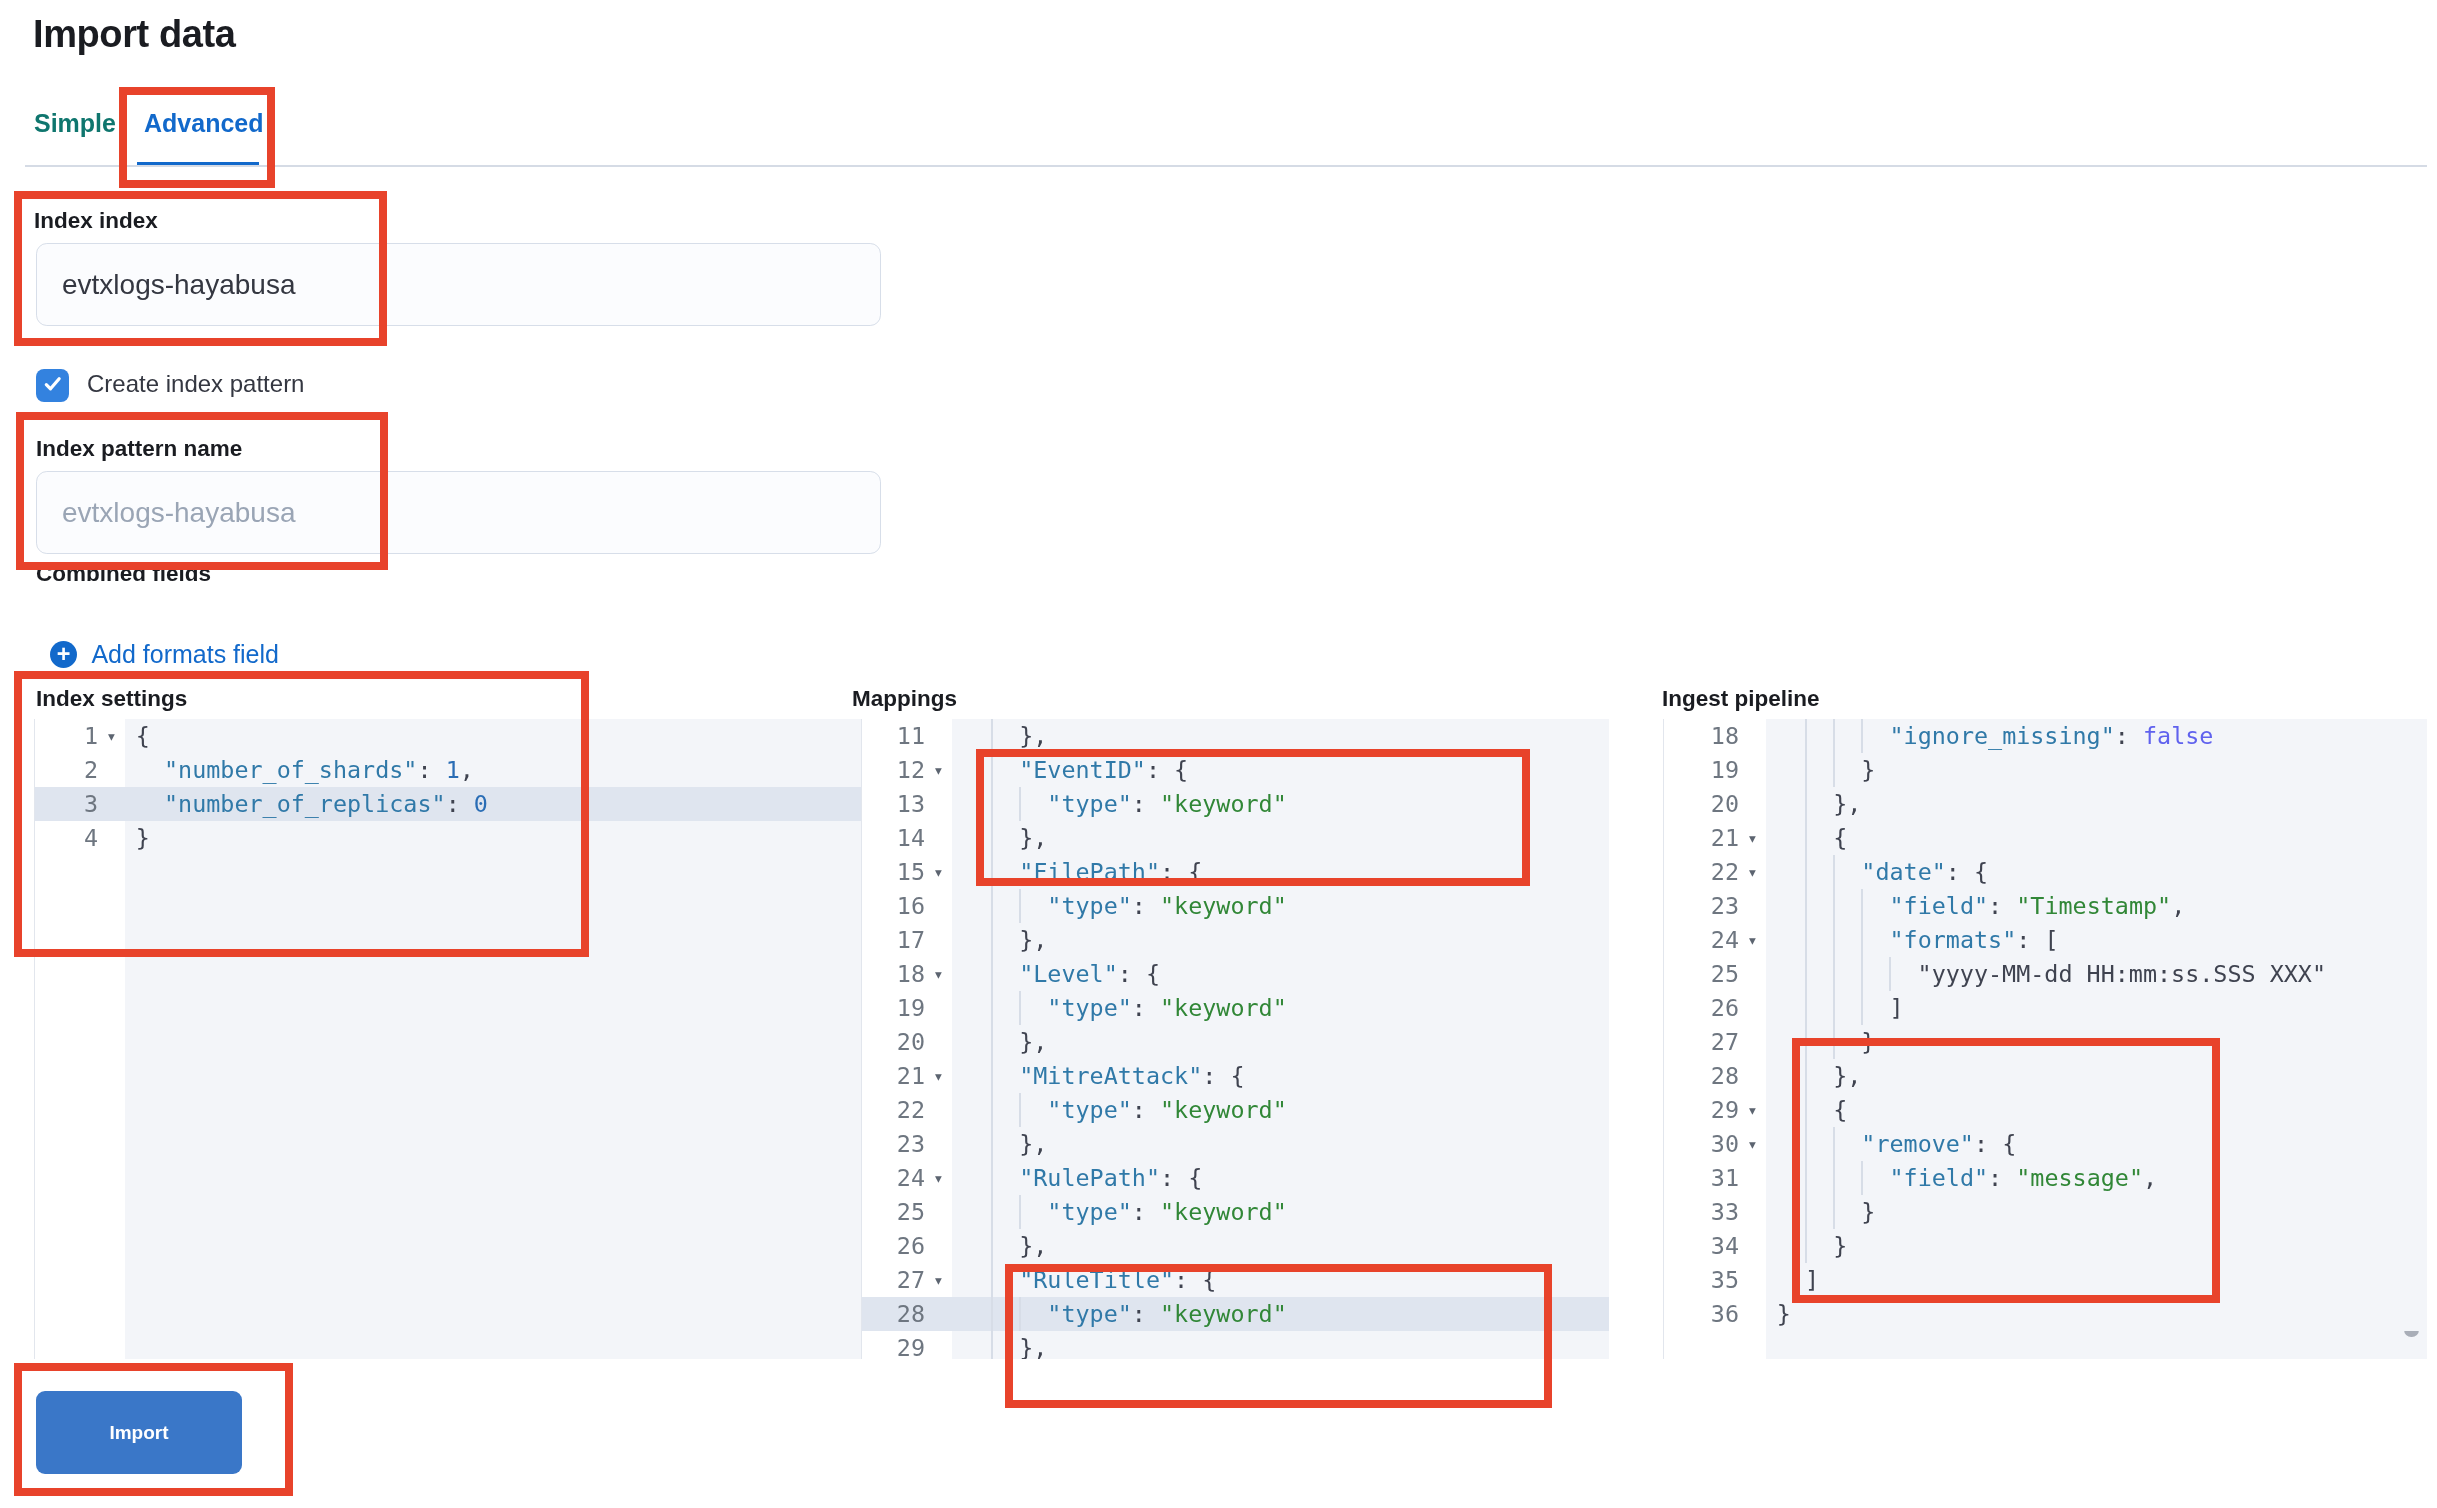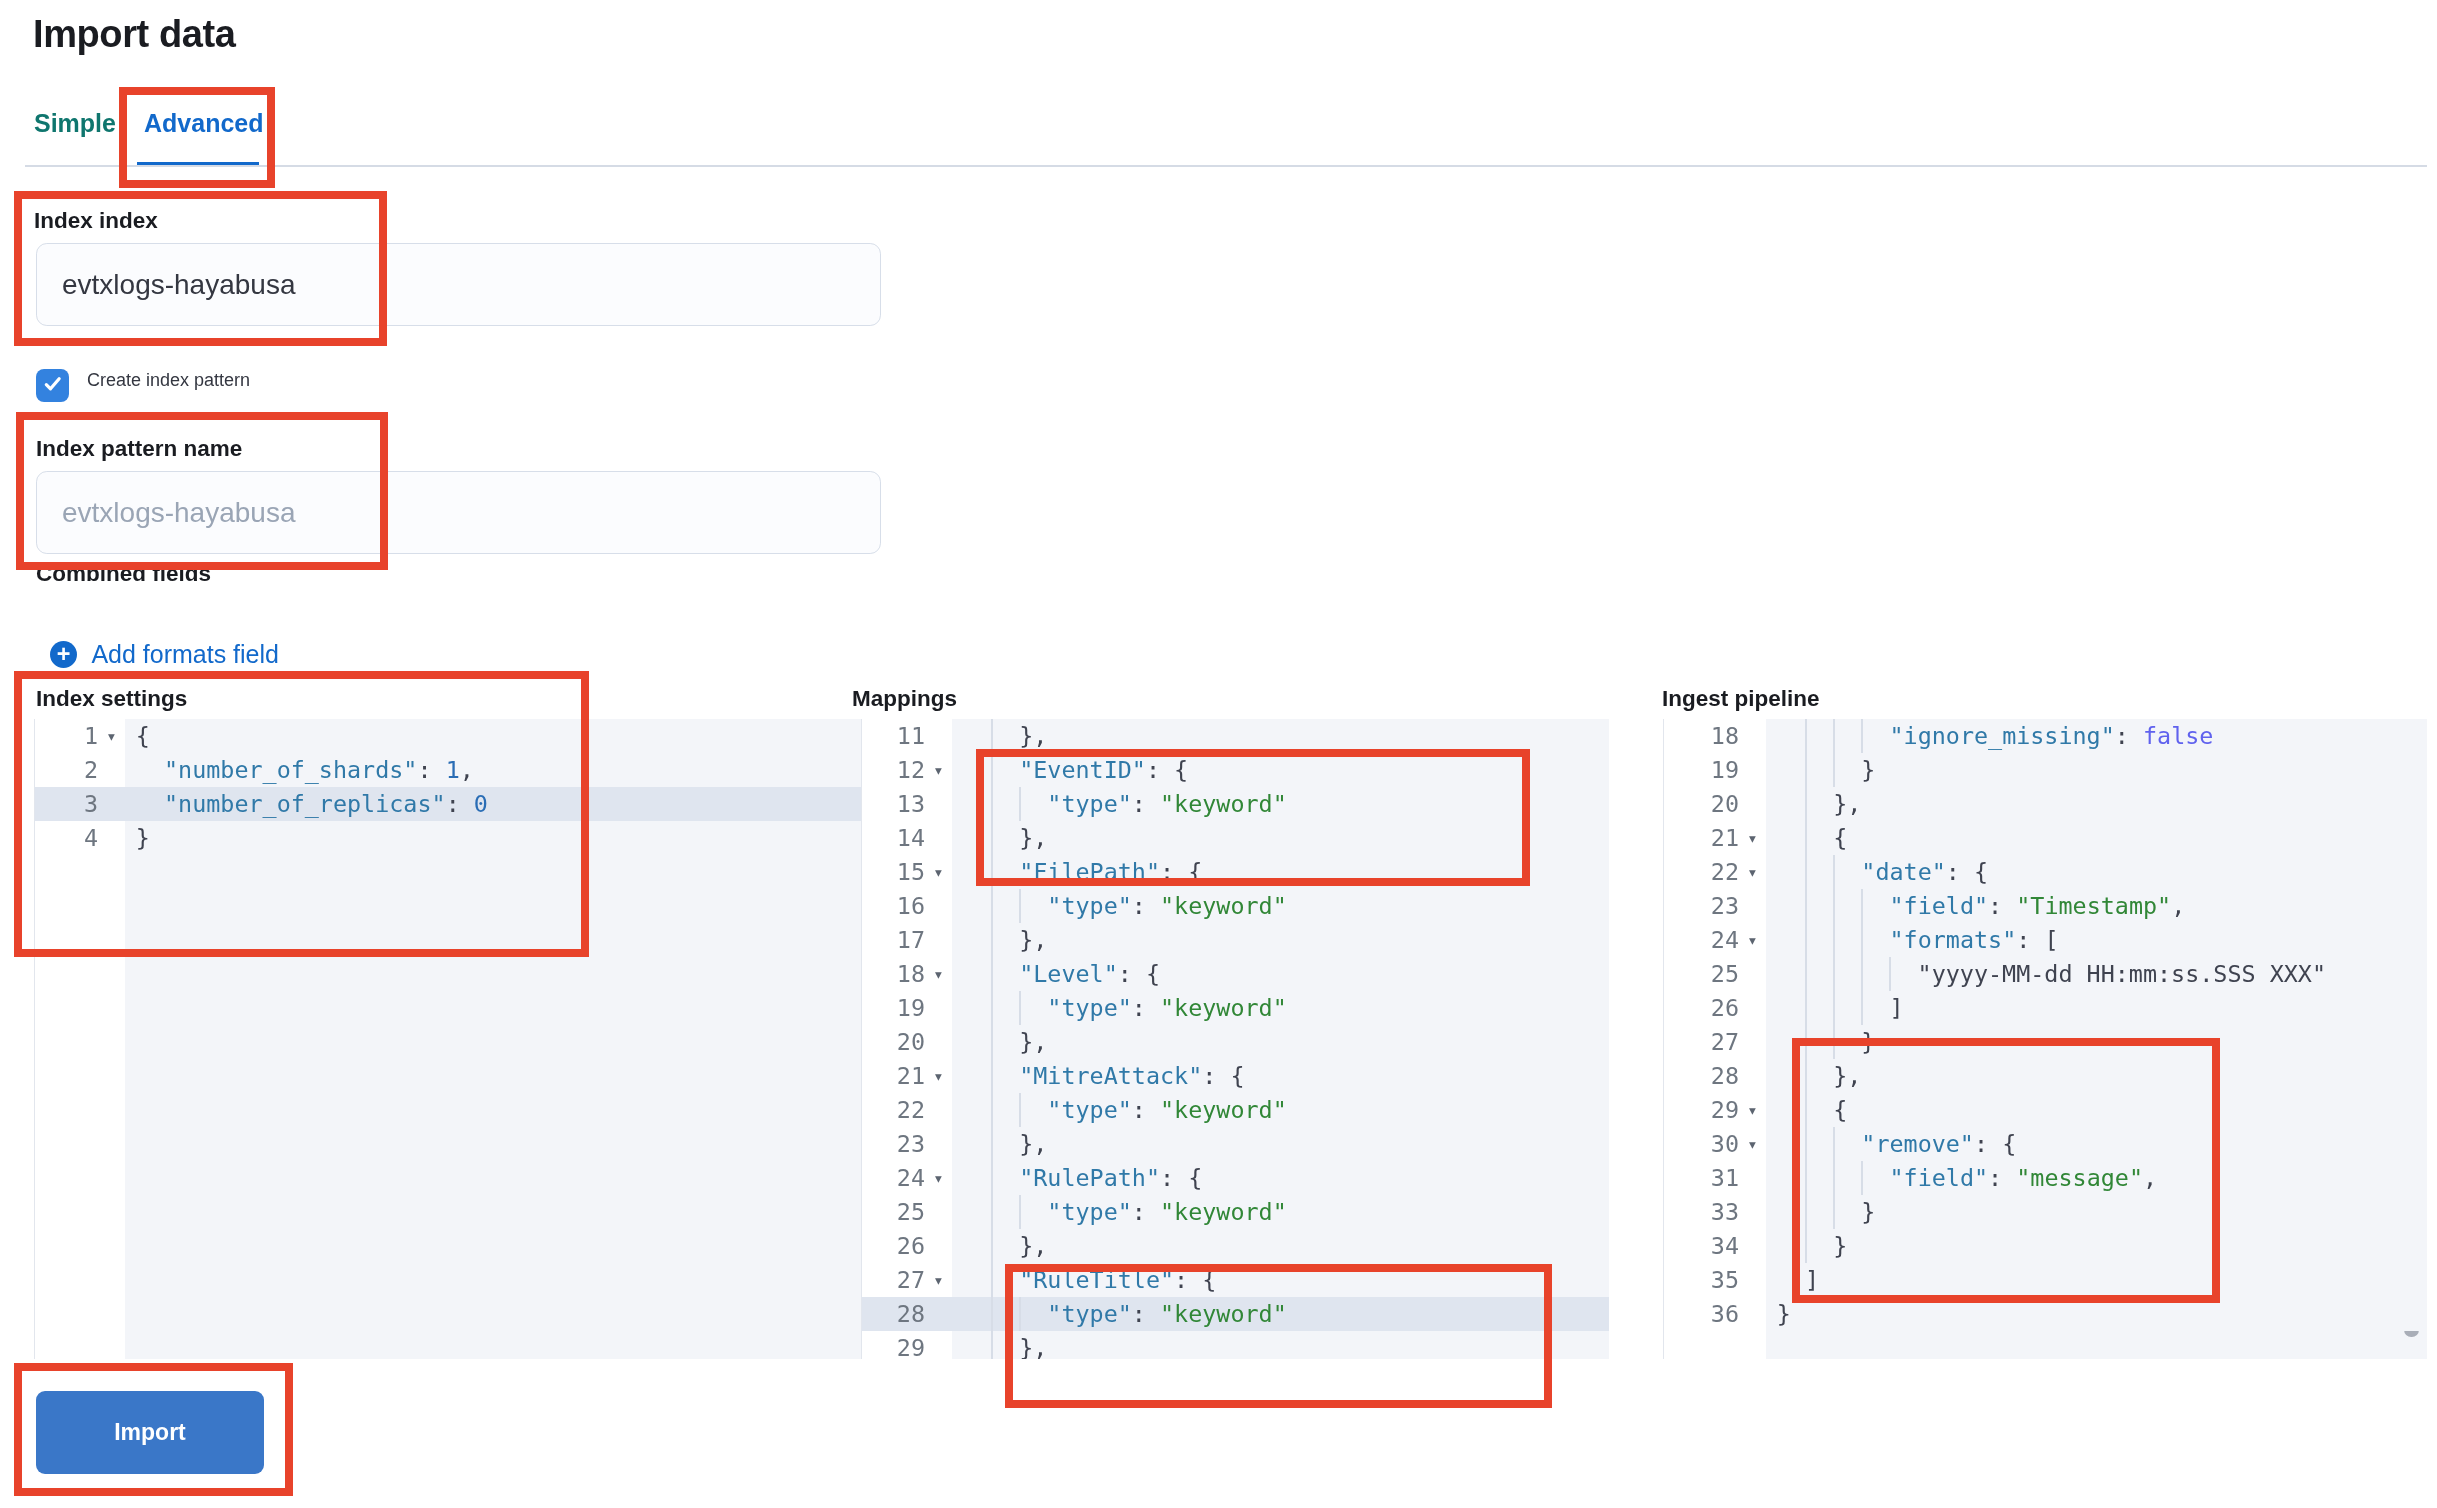--- a/index.html
+++ b/index.html
@@ -31,21 +31,21 @@
   .text-input{position:absolute;left:36px;width:845px;height:83px;background:#fbfcfe;border:1.8px solid #d7dee9;
     border-radius:10.8px;font-family:"Liberation Sans",sans-serif;font-size:28px;color:var(--text-body);
     padding:0 25px;outline:none;}
   .text-input::placeholder{color:#9aa5b5;opacity:1;}
   #input-index-name{top:243px;}
   #input-index-pattern{top:471px;}
 
   .checkbox{position:absolute;left:36px;top:369px;width:33px;height:33px;background:#3382df;border-radius:8px;
     display:flex;align-items:center;justify-content:center;cursor:pointer;}
   .checkbox svg{width:21.6px;height:21.6px;}
-  .checkbox-label{position:absolute;left:87px;top:370px;font-size:18px;color:var(--text-body);}
+  .checkbox-label{position:absolute;left:87px;top:370px;font-size:24px;color:var(--text-body);}
 
   .add-combined{position:absolute;left:50px;top:640px;display:flex;align-items:center;gap:14.4px;cursor:pointer;}
   .plus-icon{width:27px;height:27px;border-radius:50%;background:var(--accent-blue);color:#fff;display:flex;
     align-items:center;justify-content:center;font-size:23.4px;font-weight:700;line-height:1;}
   .add-combined-label{font-size:25px;font-weight:500;color:var(--accent-blue);}
 
   .editor{position:absolute;top:719px;height:640px;border-left:0.9px solid #e2e6ed;
     background:linear-gradient(90deg,#fff var(--gw),var(--code-bg) var(--gw));overflow:hidden;}
   #ed-index-settings{left:34px;width:899px;--gw:90px;}
   #ed-mappings{left:861px;width:748px;--gw:90px;}
@@ -58,22 +58,22 @@
   .codetext{flex:1;position:relative;background:var(--code-bg);font-family:"DejaVu Sans Mono",monospace;
     font-size:23.4px;line-height:34px;white-space:pre;color:var(--tok-punct);padding-left:10.8px;overflow:hidden;}
   .code-line.active .gutter,.code-line.active .codetext{background:var(--active-line);}
   .guide{position:absolute;top:0;bottom:0;width:1.8px;background:#d7dde7;}
   .tk{color:var(--tok-key);} .ts{color:var(--tok-str);} .tn{color:var(--tok-num);} .tb{color:var(--tok-bool);}
 
   .scroll-thumb{position:absolute;background:#a9aeb8;border-radius:7.2px;}
   #thumb-mappings{left:730px;top:196px;width:11.7px;height:279px;}
   #thumb-ingest{left:740px;top:330px;width:15.3px;height:288px;}
 
-  .import-btn{position:absolute;left:36px;top:1391px;width:228px;height:83px;background:var(--button-blue);
-    border:none;border-radius:9px;color:#fff;font-family:"Liberation Sans",sans-serif;font-size:23px;
+  .import-btn{position:absolute;left:36px;top:1391px;width:206px;height:83px;background:var(--button-blue);
+    border:none;border-radius:9px;color:#fff;font-family:"Liberation Sans",sans-serif;font-size:19px;
     font-weight:600;cursor:pointer;}
 
   .anno{position:absolute;border:8px solid var(--anno-red);pointer-events:none;}
   .anno-advanced{left:119px;top:87px;width:156px;height:101px;}
   .anno-index-name{left:14.4px;top:191px;width:373px;height:155px;}
   .anno-index-pattern{left:16px;top:412px;width:372px;height:158px;}
   .anno-index-settings{left:14.4px;top:671px;width:575px;height:286px;}
   .anno-mappings-eventid{left:976px;top:749px;width:554px;height:137px;}
   .anno-mappings-ruletitle{left:1005px;top:1264px;width:547px;height:144px;}
   .anno-ingest-remove{left:1792px;top:1038px;width:428px;height:265px;}

